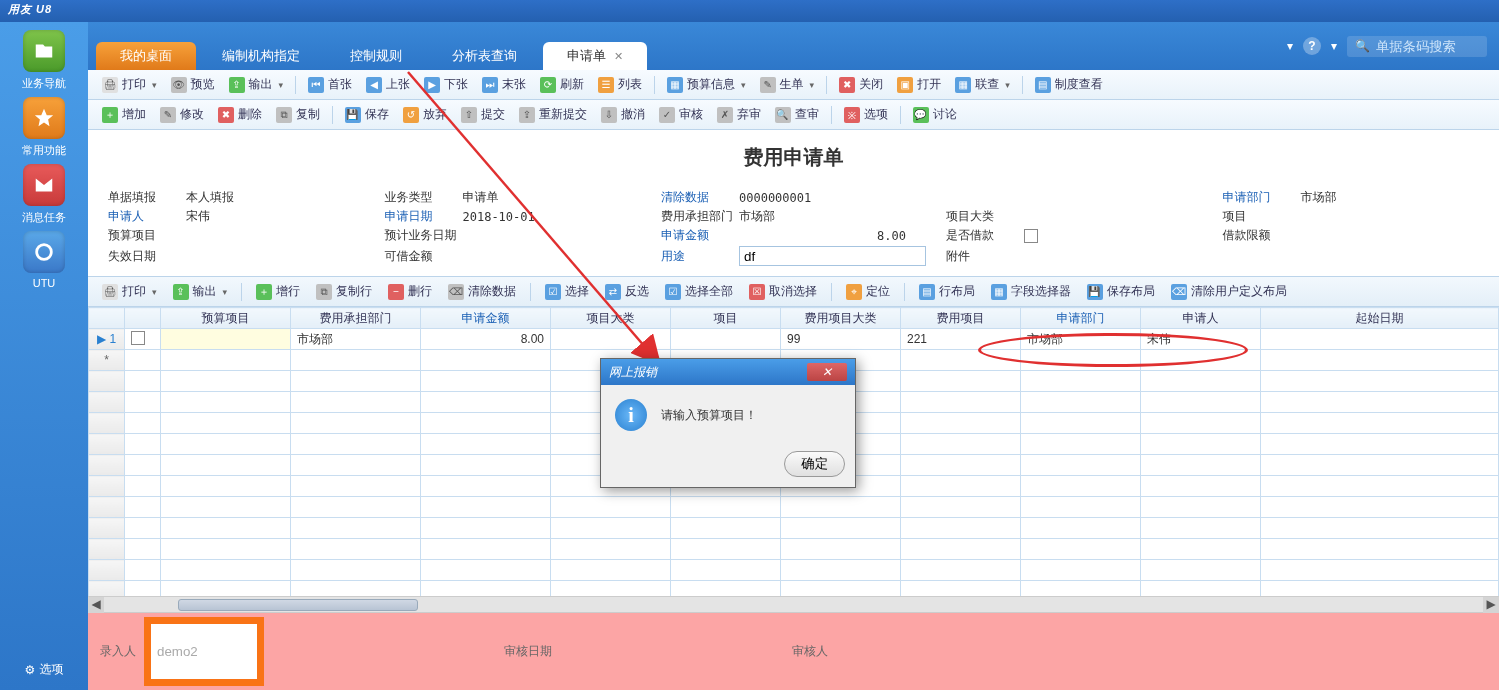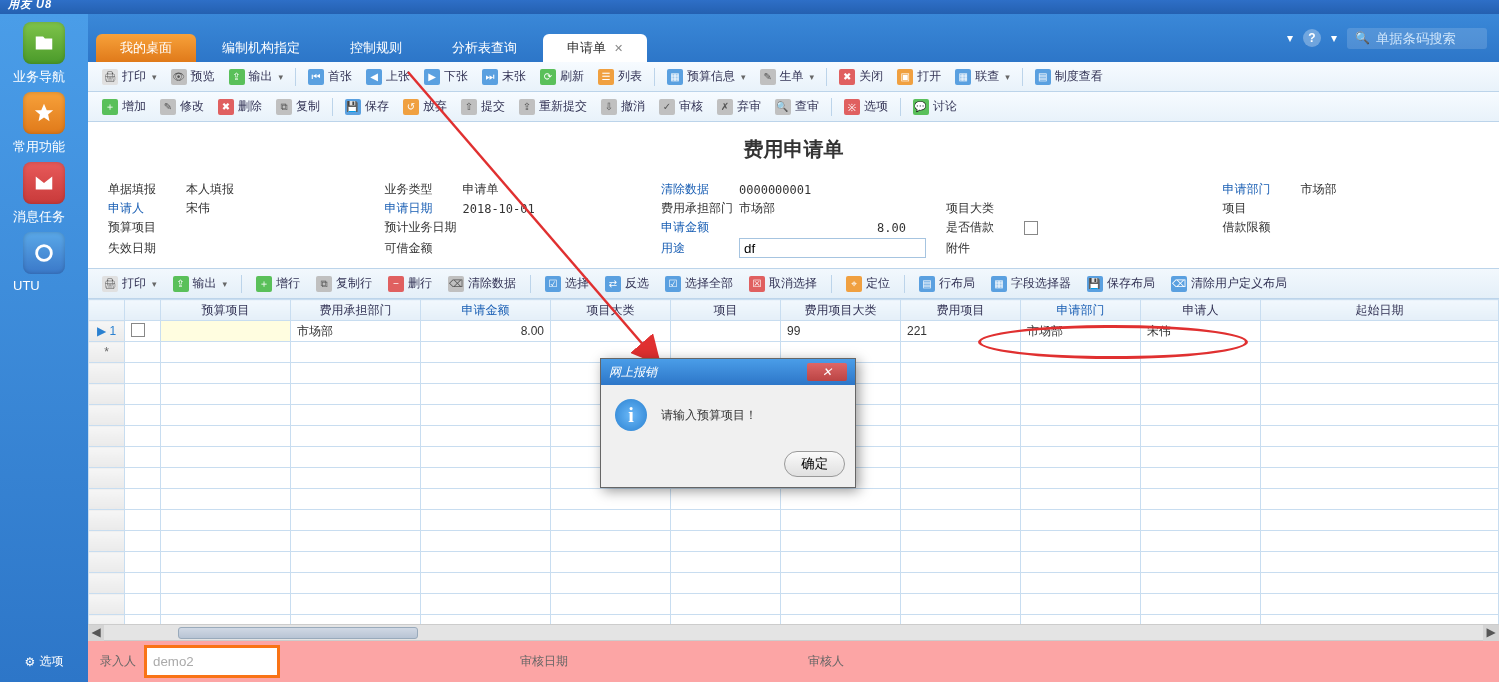--- a/index.html
+++ b/index.html
@@ -1,25 +1,25 @@
 <!DOCTYPE html>
 <html><head>
 <meta charset="utf-8">
 <style>
 * { box-sizing: border-box; margin: 0; padding: 0; }
 body { font-family: "Microsoft YaHei", sans-serif; font-size: 12px; color: #333; overflow: hidden; width: 1499px; height: 690px; background: #fff; position: relative; }
 
 
-.titlebar { background: linear-gradient(#2e6fc7,#2460b0); height: 14px; color: #fff; font-size: 11px; padding: 2px 8px; display: flex; align-items: flex-end; }
+.titlebar { background: linear-gradient(#2e6fc7,#2460b0); height: 22px; color: #fff; font-size: 11px; padding: 2px 8px; display: flex; align-items: flex-start; }
 .titlebar b { font-style: italic; letter-spacing: 1px; }
 
 
 .app { display: flex; height: calc(100% - 22px); }
 .sidebar { width: 88px; background: linear-gradient(#4a9de8,#2d76c8); display: flex; flex-direction: column; align-items: center; padding-top: 8px; gap: 6px; }
-.side-item { width: 62px; text-align: left; color: #fff; font-size: 13px; cursor: pointer; }
+.side-item { width: 62px; text-align: center; color: #fff; font-size: 11px; cursor: pointer; }
 .side-icon { width: 42px; height: 42px; border-radius: 8px; margin: 0 auto 4px; display: flex; align-items: center; justify-content: center; box-shadow: inset 0 0 4px rgba(0,0,0,.2); }
 .side-icon.green { background: linear-gradient(#7fc44a,#4a9a2a); }
 .side-icon.orange { background: linear-gradient(#f7a13a,#e07a1a); }
 .side-icon.red { background: linear-gradient(#e85a5a,#c83a3a); }
 .side-icon.blue { background: linear-gradient(#5aa8e8,#3a78c8); }
 .side-icon svg { width: 22px; height: 22px; fill: #fff; }
 .side-settings { margin-top: auto; margin-bottom: 8px; color: #fff; font-size: 12px; cursor: pointer; display: flex; align-items: center; gap: 4px; padding: 4px 8px; }
 
 .main { flex: 1; display: flex; flex-direction: column; background: #fff; position: relative; }
 
@@ -81,21 +81,21 @@
 .dialog-title { background: linear-gradient(#4a9de8,#2d76c8); color: #fff; padding: 4px 8px; display: flex; align-items: center; font-style: italic; }
 .dialog-title .x { margin-left: auto; width: 40px; height: 18px; background: linear-gradient(#d66,#b44); color: #fff; text-align: center; border-radius: 2px; cursor: pointer; font-size: 12px; line-height: 18px; }
 .dialog-body { padding: 14px; display: flex; align-items: center; gap: 14px; }
 .info-ico { width: 32px; height: 32px; border-radius: 50%; background: radial-gradient(#6ab8f8,#2a80d0); color: #fff; font-size: 20px; font-weight: bold; display: flex; align-items: center; justify-content: center; font-family: serif; }
 .dialog-foot { text-align: right; padding: 6px 10px 10px; }
 .dialog-foot button { padding: 3px 16px; background: linear-gradient(#fafafa,#e0e0e0); border: 1px solid #999; border-radius: 13px; cursor: pointer; }
 
 
 .footer { border-top: 1px solid #ccc; background: #fca5a5; padding: 4px 12px; display: flex; gap: 40px; color: #666; align-items: center; }
 .footer .f { display: flex; align-items: center; gap: 8px; }
-.footer input { border: 3px solid #f97316; padding: 6px 6px; width: 136px; color: #aaa; }
+.footer input { border: 7px solid #f97316; padding: 20px 6px; width: 120px; color: #aaa; }
 .scrollbar-h { height: 16px; background: #e4e4e4; border-top: 1px solid #ccc; position: relative; }
 .scrollbar-h .thumb { position: absolute; left: 90px; top: 2px; height: 12px; width: 240px; background: linear-gradient(#d0d8e4,#b8c4d4); border: 1px solid #9ab; border-radius: 3px; }
 .scrollbar-h .arr { position: absolute; top: 0; width: 16px; height: 16px; background: #d4d4d4; text-align: center; line-height: 14px; color: #555; }
 </style>
 </head>
 <body>
 
 <div class="titlebar">
   <b>用友 U8</b>
 </div>

